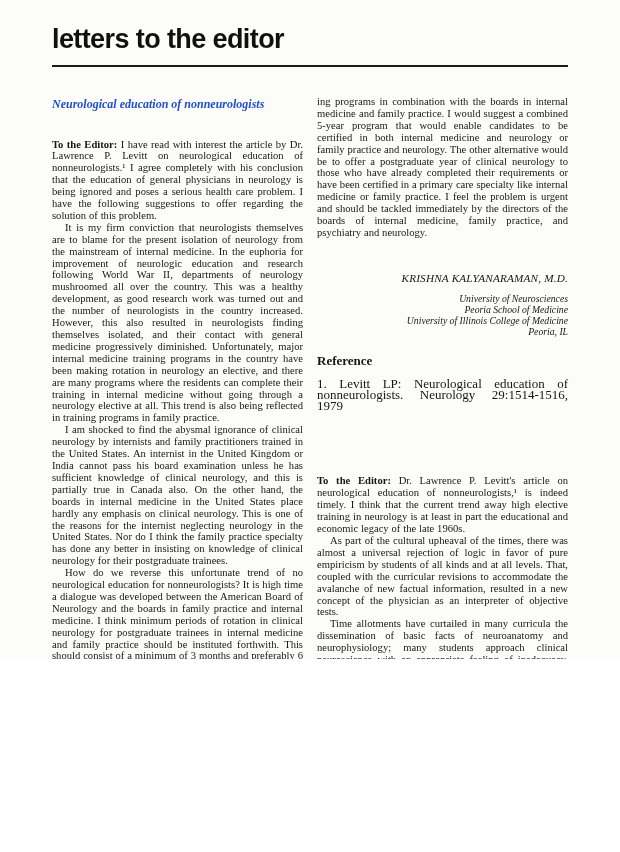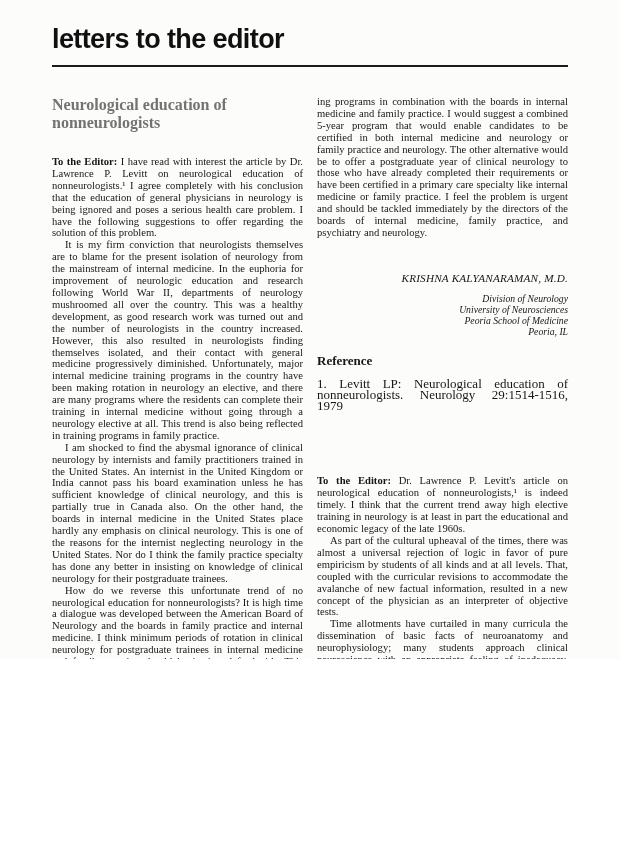--- a/index.html
+++ b/index.html
@@ -15,22 +15,22 @@
   .masthead{position:absolute;left:52px;top:24px;width:516px;}
   .masthead h1{
     font-family:"Liberation Sans","DejaVu Sans",sans-serif;
     font-weight:bold;font-size:27px;line-height:30px;
     letter-spacing:-0.6px;margin:0;color:#101010;
   }
   .head-rule{position:absolute;left:52px;top:65px;width:516px;height:2px;background:#1b1b1b;}
   .columns{position:absolute;left:52px;top:96px;width:516px;display:flex;gap:14px;}
   .col{width:251px;}
   .letter-title{
-    font-size:16px;line-height:17.5px;font-weight:bold;
-    margin:0 0 25px 0;color:#737373;
+    font-size:12px;line-height:17.5px;font-weight:bold;
+    margin:0 0 25px 0;color:#1d4ed8;font-style:italic;
   }
   .body-p{
     font-size:10.6px;line-height:11.9px;
     text-align:justify;margin:0;
     hyphens:auto;-webkit-hyphens:auto;
     word-spacing:0.2px;
   }
   .indent{text-indent:13px;}
   .lead{font-weight:bold;}
   .sig-block{text-align:right;font-style:italic;margin-top:33px;}
@@ -69,23 +69,23 @@
       <p class="body-p indent">I am shocked to find the abysmal ignorance of clinical neurology by internists and family practitioners trained in the United States. An internist in the United Kingdom or India cannot pass his board examination unless he has sufficient knowledge of clinical neurology, and this is partially true in Canada also. On the other hand, the boards in internal medicine in the United States place hardly any emphasis on clinical neurology. This is one of the reasons for the internist neglecting neurology in the United States. Nor do I think the family practice specialty has done any better in insisting on knowledge of clinical neurology for their postgraduate trainees.</p>
 
       <p class="body-p indent">How do we reverse this unfortunate trend of no neurological education for nonneurologists? It is high time a dialogue was developed between the American Board of Neurology and the boards in family practice and internal medicine. I think minimum periods of rotation in clinical neurology for postgraduate trainees in internal medicine and family practice should be instituted forthwith. This should consist of a minimum of 3 months and preferably 6 months. The American Board of Neurology should explore the possibilities of develop-</p>
     </div>
 
     <div class="col">
       <p class="body-p">ing programs in combination with the boards in internal medicine and family practice. I would suggest a combined 5-year program that would enable candidates to be certified in both internal medicine and neurology or family practice and neurology. The other alternative would be to offer a postgraduate year of clinical neurology to those who have already completed their requirements or have been certified in a primary care specialty like internal medicine or family practice. I feel the problem is urgent and should be tackled immediately by the directors of the boards of internal medicine, family practice, and psychiatry and neurology.</p>
 
       <div class="sig-block">
         <div class="sig-name">KRISHNA KALYANARAMAN, M.D.</div>
-        <div class="affil-line">Division of Neurology</div>
         <div class="affil-line">University of Neurosciences</div>
         <div class="affil-line">Peoria School of Medicine</div>
+        <div class="affil-line">University of Illinois College of Medicine</div>
         <div class="affil-line">Peoria, IL</div>
       </div>
 
       <h3 class="ref-head">Reference</h3>
       <p class="ref-entry">1. Levitt LP: Neurological education of nonneurologists. Neurology 29:1514-1516, 1979</p>
 
       <div class="letter2">
         <p class="body-p"><b class="lead">To the Editor:</b> <span>Dr. Lawrence P. Levitt's article on neurological education of nonneurologists,¹ is indeed timely. I think that the current trend away high elective training in neurology is at least in part the educational and economic legacy of the late 1960s.</span></p>
 
         <p class="body-p indent">As part of the cultural upheaval of the times, there was almost a universal rejection of logic in favor of pure empiricism by students of all kinds and at all levels. That, coupled with the curricular revisions to accommodate the avalanche of new factual information, resulted in a new concept of the physician as an interpreter of objective tests.</p>

